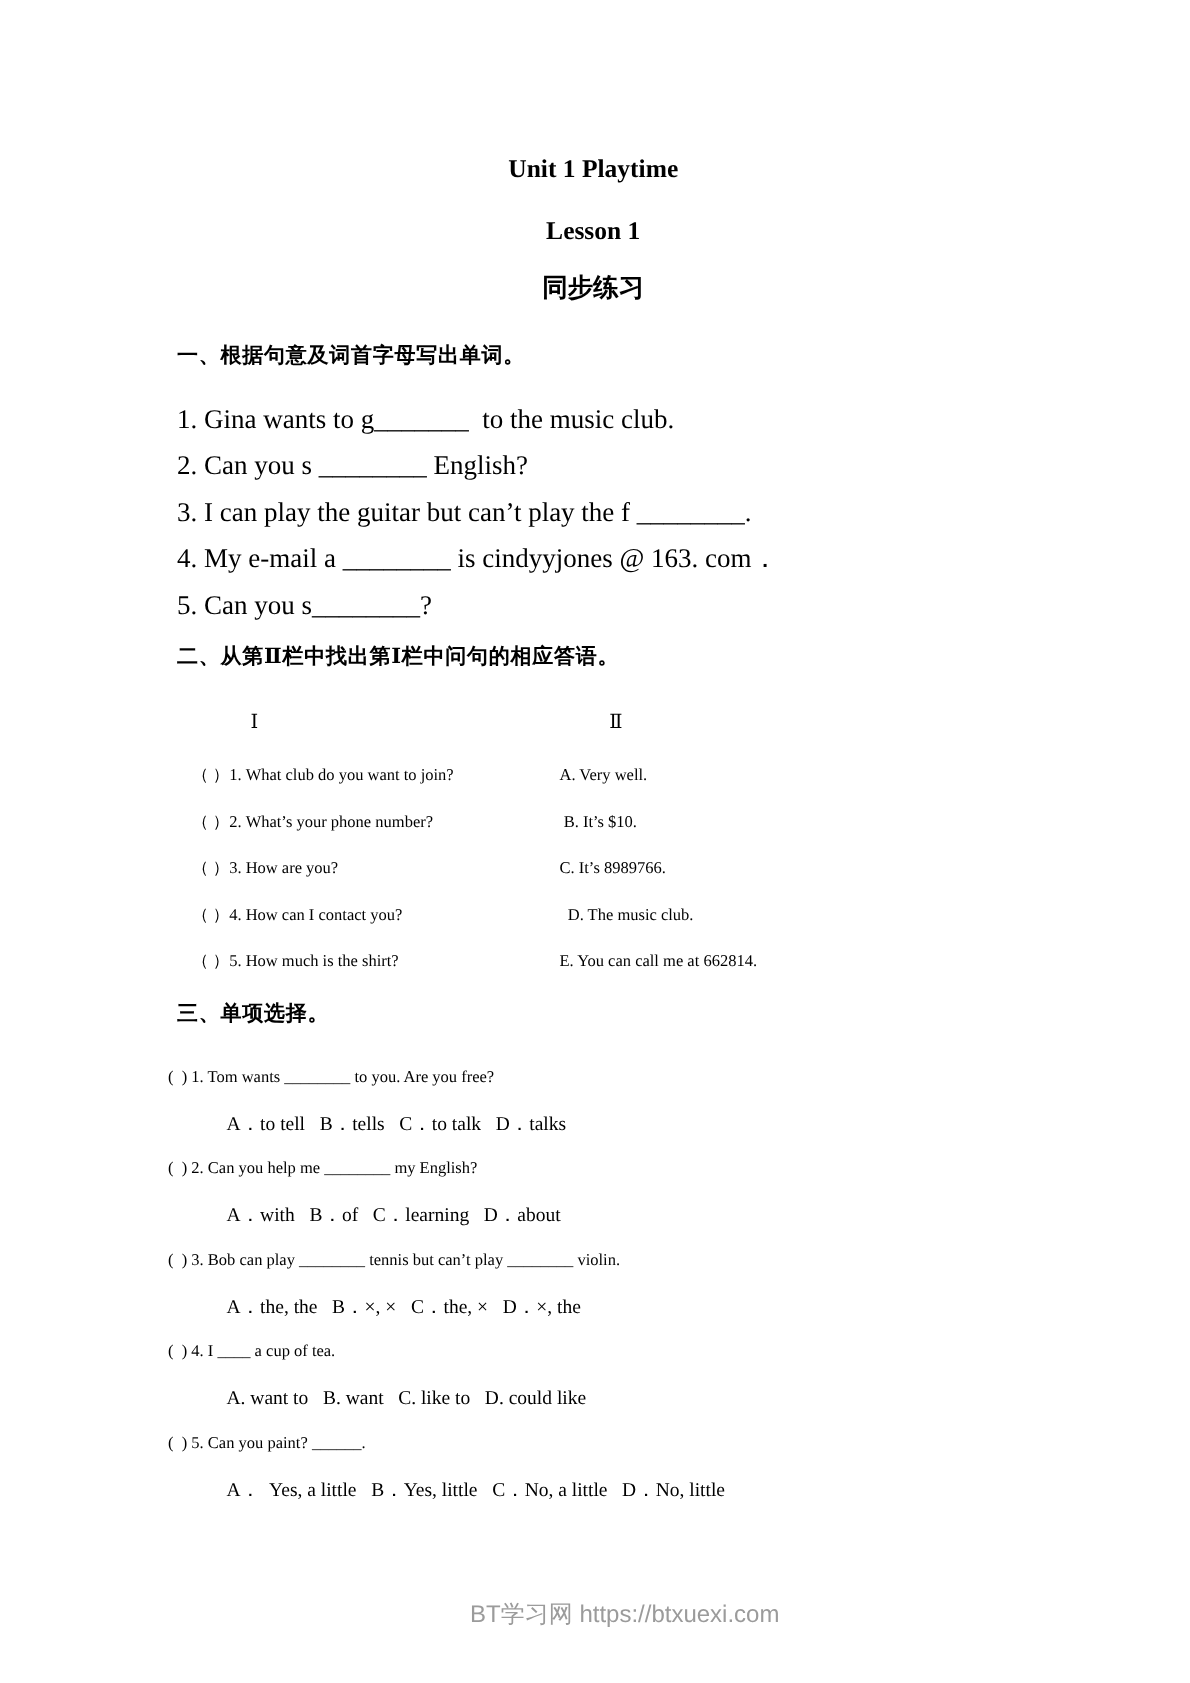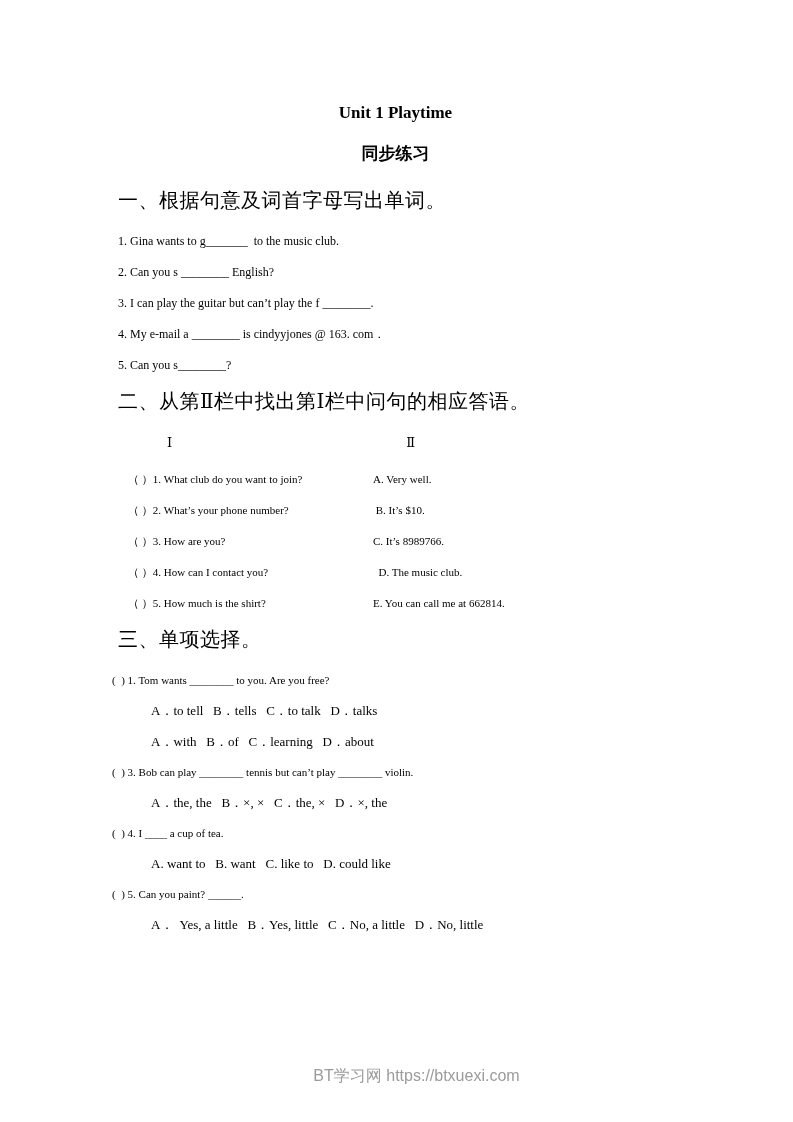--- a/index.html
+++ b/index.html
@@ -22,30 +22,30 @@
     text-align: center;
     font-size: 17px;
     font-weight: bold;
     line-height: 22px;
     margin-bottom: 19px;
     white-space: pre-wrap;
   }
   .title.lesson { margin-bottom: 16px; }
   .title.sub { margin-bottom: 24px; }
   .sec-heading {
-    font-size: 20px;
-    font-weight: normal;
+    font-size: 14px;
+    font-weight: bold;
     line-height: 22px;
     margin-bottom: 22px;
     white-space: pre-wrap;
     letter-spacing: 0.5px;
   }
   .sec-heading.spaced { margin-top: 16px; }
   .item {
-    font-size: 12px;
+    font-size: 18px;
     line-height: 17px;
     margin-bottom: 14px;
     white-space: pre-wrap;
   }
   .col-headers {
     display: flex;
     font-size: 13px;
     line-height: 17px;
     margin-bottom: 20px;
     white-space: pre-wrap;
@@ -92,20 +92,21 @@
     white-space: pre-wrap;
     padding-left: 40px;
   }
 </style>
 </head>
 <body>
 
 <div class="page">
 
   <div class="title">Unit 1 Playtime</div>
+  <div class="title lesson">Lesson 1</div>
   <div class="title sub">同步练习</div>
 
   <section>
     <div class="sec-heading">一、根据句意及词首字母写出单词。</div>
     <div class="item">1. Gina wants to g_______  to the music club.</div>
     <div class="item">2. Can you s ________ English?</div>
     <div class="item">3. I can play the guitar but can’t play the f ________.</div>
     <div class="item">4. My e-mail a ________ is cindyyjones @ 163. com．</div>
     <div class="item">5. Can you s________?</div>
   </section>
@@ -135,20 +136,21 @@
     <div class="match-row">
       <span class="match-q">（ ）5. How much is the shirt?</span>
       <span class="match-a">E. You can call me at 662814.</span>
     </div>
   </section>
 
   <section>
     <div class="sec-heading spaced">三、单项选择。</div>
     <div class="mc-q">(  ) 1. Tom wants ________ to you. Are you free?</div>
     <div class="mc-opts">A．to tell   B．tells   C．to talk   D．talks</div>
+    <div class="mc-q">(  ) 2. Can you help me ________ my English?</div>
     <div class="mc-opts">A．with   B．of   C．learning   D．about</div>
     <div class="mc-q">(  ) 3. Bob can play ________ tennis but can’t play ________ violin.</div>
     <div class="mc-opts">A．the, the   B．×, ×   C．the, ×   D．×, the</div>
     <div class="mc-q">(  ) 4. I ____ a cup of tea.</div>
     <div class="mc-opts">A. want to   B. want   C. like to   D. could like</div>
     <div class="mc-q">(  ) 5. Can you paint? ______.</div>
     <div class="mc-opts">A．  Yes, a little   B．Yes, little   C．No, a little   D．No, little</div>
   </section>
 
   <div class="footer">BT学习网 https://btxuexi.com</div>

